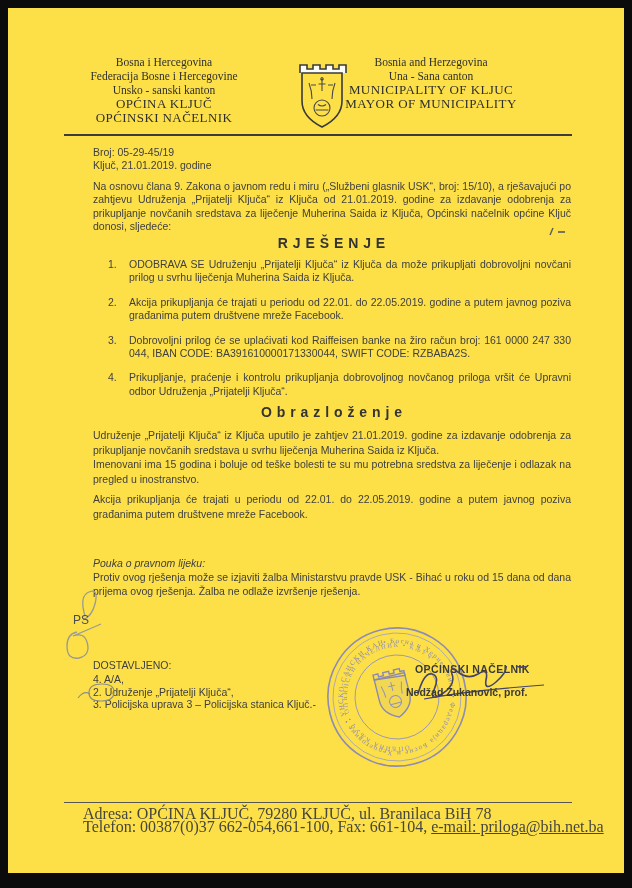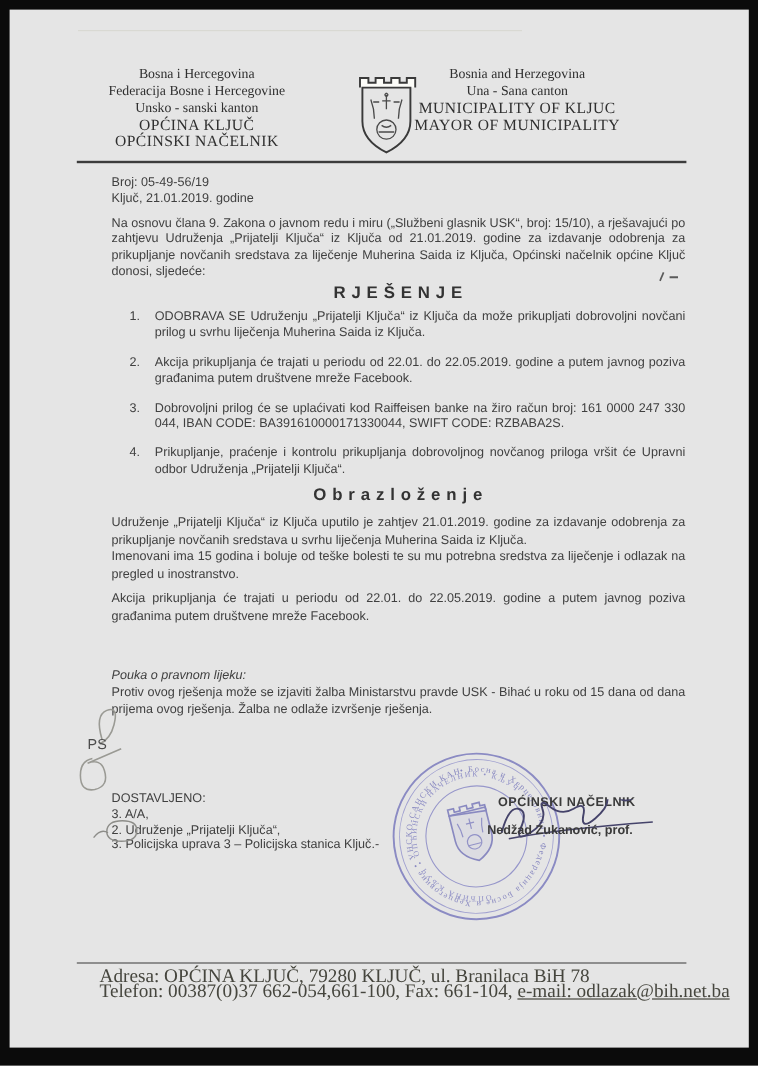--- a/index.html
+++ b/index.html
@@ -1,18 +1,18 @@
 <!DOCTYPE html>
 <html><head>
 <meta charset="utf-8">
 <style>
   html,body{margin:0;padding:0;}
   body{width:632px;height:888px;background:#0b0b0b;position:relative;overflow:hidden;
        font-family:"Liberation Sans", sans-serif;}
-  .page{position:absolute;left:8px;top:8px;width:616px;height:865px;background:#e5e5e5;
+  .page{position:absolute;left:8px;top:8px;width:616px;height:865px;background:#fde047;
         color:#3f3f3f;}
   .abs{position:absolute;}
 
   
   .scanline{left:57px;top:17px;width:370px;height:1px;background:#d9d9d3;}
 
   
   .hdr-col{font-family:"Liberation Serif", serif;color:#2f2f2f;text-align:center;
            font-size:11.5px;line-height:14px;}
   .hdr-left{left:58px;top:47px;width:196px;}
@@ -102,21 +102,21 @@
   <div class="abs hdr-col hdr-right">
     <div>Bosnia and Herzegovina</div>
     <div>Una - Sana canton</div>
     <div class="big">MUNICIPALITY OF KLJUC</div>
     <div class="big">MAYOR OF MUNICIPALITY</div>
   </div>
 
   <div class="abs hdr-rule"></div>
 
   <div class="abs refblock">
-    <div>Broj: 05-49-56/19</div>
+    <div>Broj: 05-29-45/19</div>
     <div>Ključ, 21.01.2019. godine</div>
   </div>
 
   <div class="abs intro">Na osnovu člana 9. Zakona o javnom redu i miru („Službeni glasnik USK“, broj: 15/10), a rješavajući po zahtjevu Udruženja „Prijatelji Ključa“ iz Ključa od 21.01.2019. godine za izdavanje odobrenja za prikupljanje novčanih sredstava za liječenje Muherina Saida iz Ključa, Općinski načelnik općine Ključ donosi, sljedeće:</div>
 
   <div class="abs tickmarks">
     <svg width="24" height="12" viewBox="0 0 24 12">
       <path d="M4 9 L7 2" stroke="#5a5a5a" stroke-width="1.4" fill="none"></path>
       <path d="M12 6 h7" stroke="#5a5a5a" stroke-width="1.6" fill="none"></path>
     </svg>
@@ -157,21 +157,21 @@
   <div class="abs ps-mark">
     <svg width="70" height="100" viewBox="0 0 70 100">
       <path d="M30 28 q-6 -20 4 -24 q10 -4 6 12 q-3 12 -12 16" stroke="#9a9a94" stroke-width="1.3" fill="none"></path>
       <path d="M22 44 q-10 2 -10 14 q0 14 12 12 q12 -3 8 -16 q-3 -10 -14 -6 l28 -12" stroke="#9a9a94" stroke-width="1.3" fill="none"></path>
       <text x="18" y="36" font-size="12" fill="#4c4c4c" font-family="Liberation Sans, sans-serif">PS</text>
     </svg>
   </div>
 
   <div class="abs dist">
     <div class="title">DOSTAVLJENO:</div>
-    <div>3. A/A,</div>
+    <div>4. A/A,</div>
     <div>2. Udruženje „Prijatelji Ključa“,</div>
     <div>3. Policijska uprava 3 – Policijska stanica Ključ.-</div>
   </div>
 
   <div class="abs hand-circle">
     <svg width="50" height="26" viewBox="0 0 50 26">
       <path d="M28 4 q12 0 12 8 q0 9 -13 9 q-12 0 -12 -8 q0 -9 13 -9" stroke="#8d8d89" stroke-width="1.2" fill="none"></path>
       <path d="M4 18 q6 -8 12 -4" stroke="#8d8d89" stroke-width="1.1" fill="none"></path>
     </svg>
   </div>
@@ -212,16 +212,16 @@
     <svg width="150" height="38" viewBox="0 0 150 38">
       <path d="M6 28 q6 -22 14 -20 q8 2 2 16 q-5 12 8 4 q14 -9 10 -20 q-3 -9 6 -2 q10 8 20 2 q11 -7 8 6 q-2 12 10 2 q12 -10 10 -18 q-2 -8 8 0 q8 7 18 -2" stroke="#45436a" stroke-width="1.6" fill="none"></path>
       <path d="M12 33 q40 -8 120 -14" stroke="#45436a" stroke-width="1.2" fill="none"></path>
     </svg>
   </div>
   <div class="abs sig-name">Nedžad Zukanović, prof.</div>
 
   <div class="abs ftr-rule"></div>
   <div class="abs footer">
     <div>Adresa: OPĆINA KLJUČ, 79280 KLJUČ, ul. Branilaca BiH 78</div>
-    <div><span>Telefon: 00387(0)37 662-054,661-100, Fax: 661-104, </span><span class="email">e-mail: odlazak@bih.net.ba</span></div>
+    <div><span>Telefon: 00387(0)37 662-054,661-100, Fax: 661-104, </span><span class="email">e-mail: priloga@bih.net.ba</span></div>
   </div>
 
 </div>
 
 </body></html>

